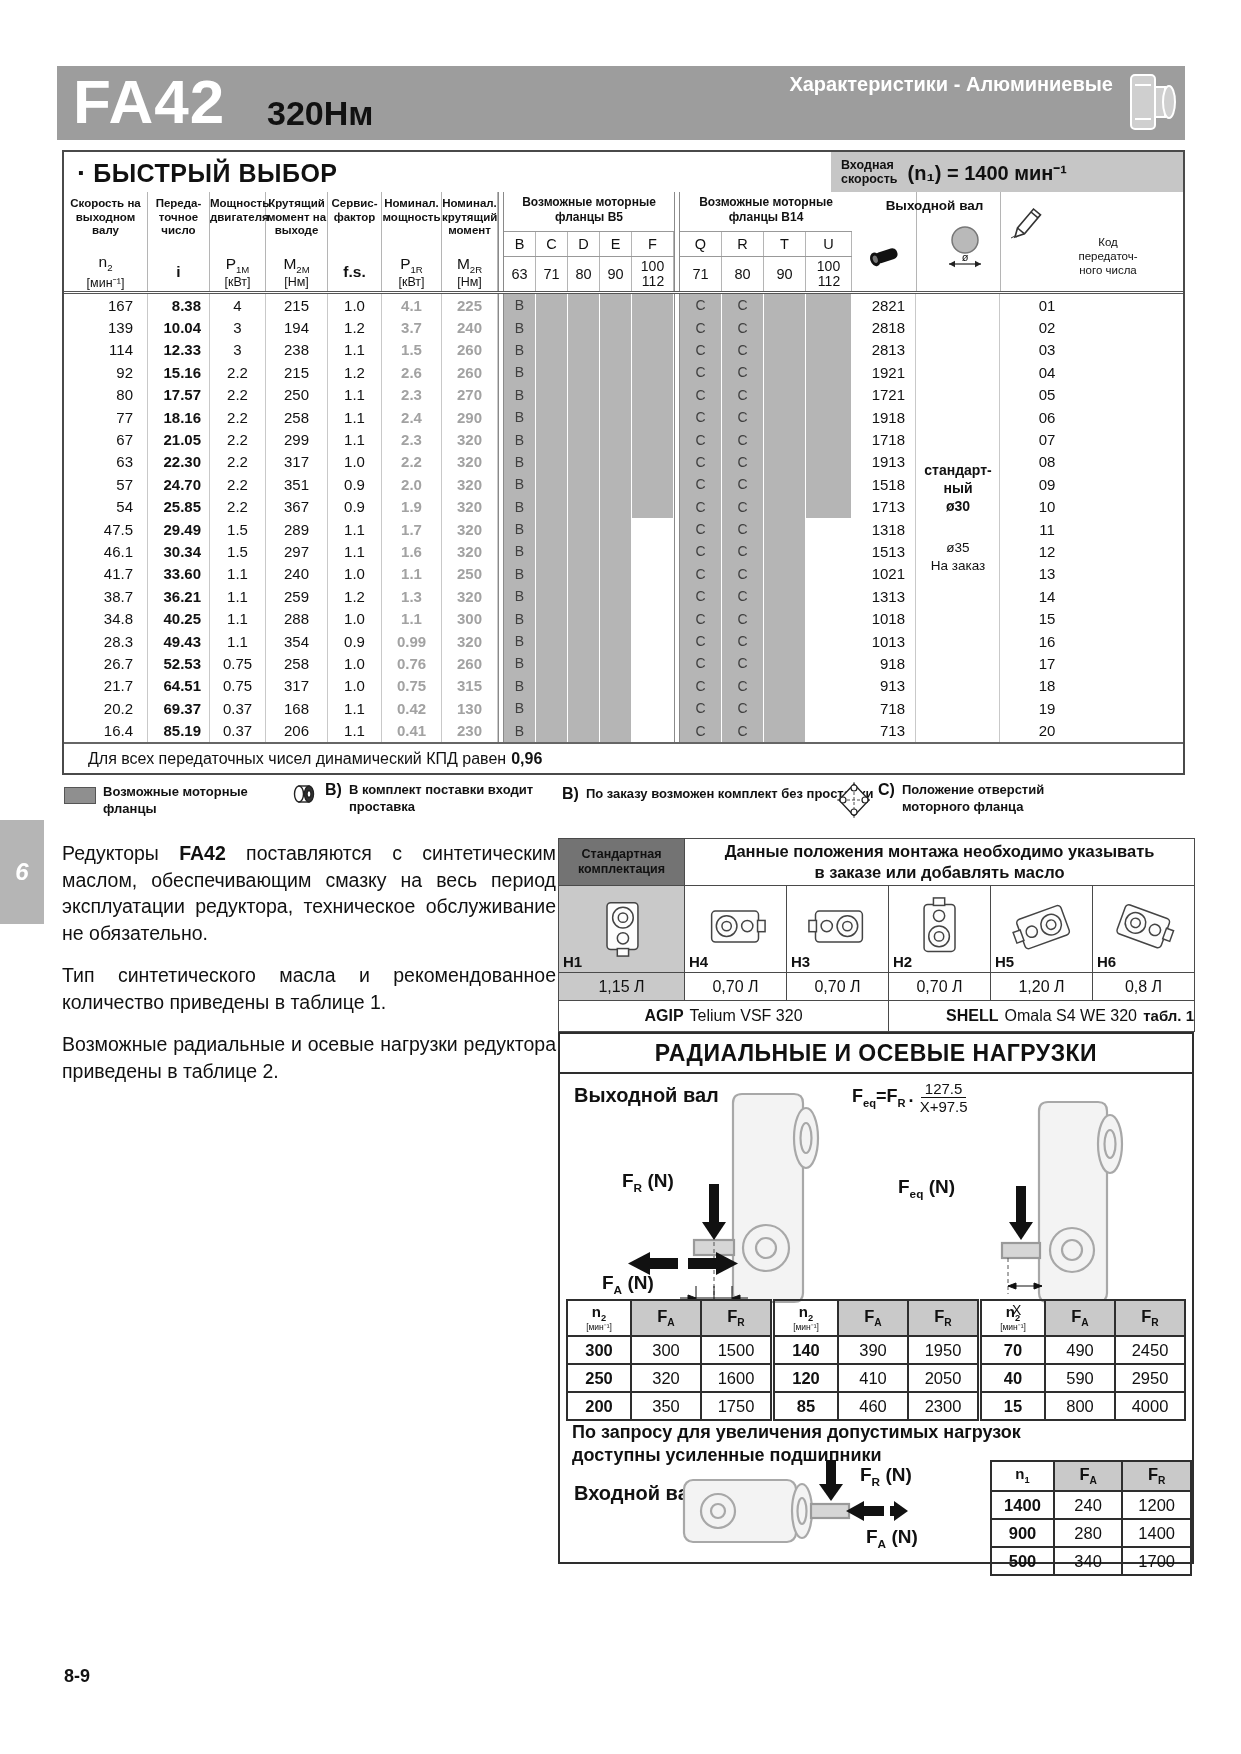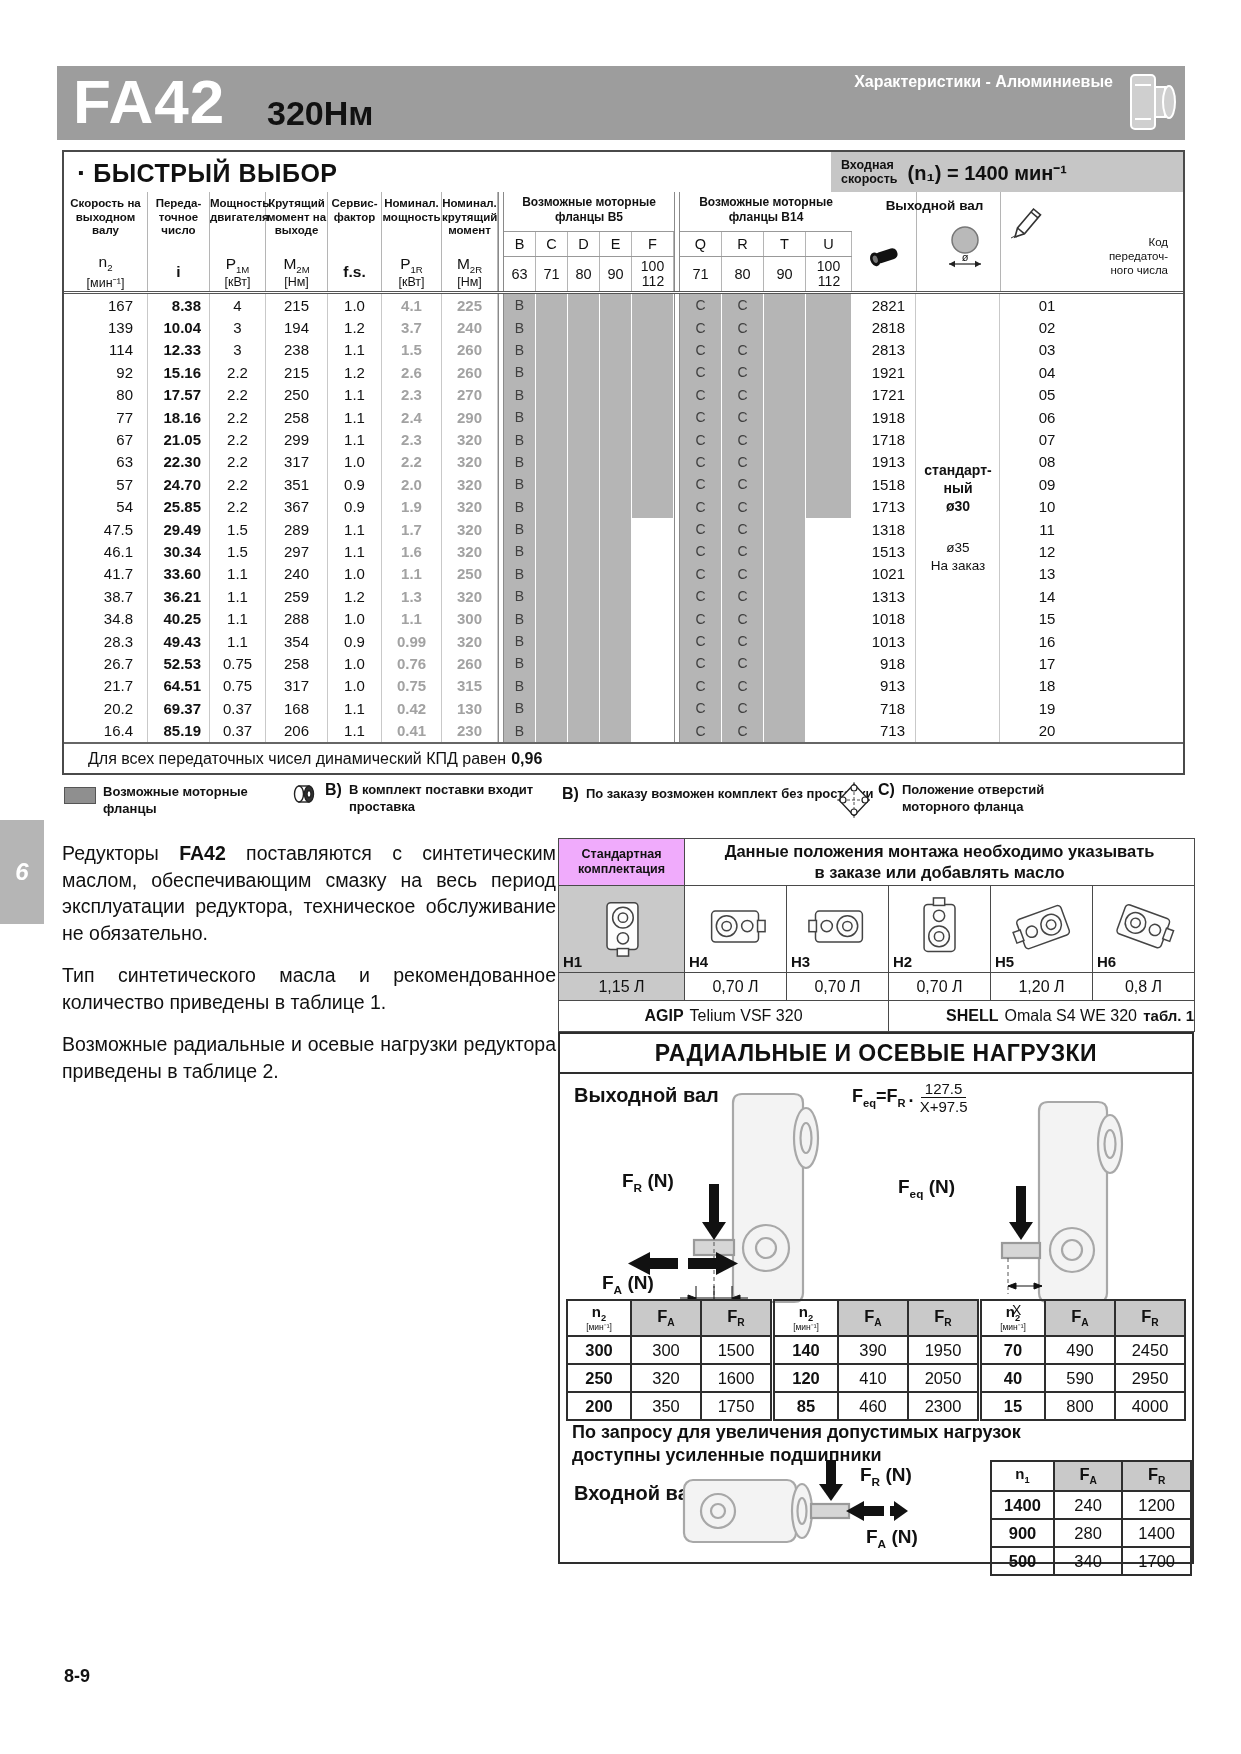--- a/index.html
+++ b/index.html
@@ -4,21 +4,21 @@
 <style>
   html,body{margin:0;padding:0;background:#fff;}
   body{font-family:"Liberation Sans",sans-serif;color:#111;}
   .page{position:relative;width:1241px;height:1754px;background:#fff;overflow:hidden;}
   sub{font-size:62%;}
   
   .banner{position:absolute;left:57px;top:66px;width:1128px;height:74px;background:#9d9d9d;}
   .model{position:absolute;left:16px;top:2px;font-size:62px;font-weight:bold;color:#fff;letter-spacing:1px;line-height:1.1;}
   .torque{position:absolute;left:210px;top:28px;font-size:34px;font-weight:bold;color:#111;}
   .banner-right{position:absolute;right:72px;top:7px;text-align:right;color:#fff;}
-  .sub1{font-size:16px;font-weight:bold;}
+  .sub1{font-size:20px;font-weight:bold;}
   .sub2{font-size:24px;font-weight:bold;margin-top:6px;}
   .banner-icon{position:absolute;right:8px;top:5px;}
   
   .quick{position:absolute;left:62px;top:150px;width:1123px;height:625px;border:2px solid #4a4a4a;box-sizing:border-box;}
   .q-title{position:absolute;left:14px;top:7px;font-size:25px;font-weight:bold;letter-spacing:.5px;}
   .q-bullet{font-size:16px;margin-right:9px;vertical-align:4px;}
   .speed-box{position:absolute;right:0;top:0;width:352px;height:40px;background:#c6c6c6;display:flex;align-items:center;padding-left:10px;box-sizing:border-box;}
   .sb-label{font-size:12.5px;font-weight:bold;white-space:pre-line;line-height:1.15;margin-right:10px;}
   .sb-value{font-size:20px;font-weight:bold;}
   .q-head{position:absolute;left:0;top:40px;width:100%;height:102px;display:flex;border-bottom:3px double #555;box-sizing:border-box;}
@@ -31,21 +31,21 @@
   .g-head{display:flex;flex-direction:column;box-sizing:border-box;}
   .g-label{height:36px;font-size:12px;font-weight:bold;text-align:center;white-space:pre-line;line-height:1.25;padding-top:3px;}
   .g-row{display:flex;border-top:1px solid #999;}
   .g-letters{height:24px;}
   .g-sizes{flex:1;}
   .gc{border-right:1px solid #b5b5b5;box-sizing:border-box;display:flex;align-items:center;justify-content:center;font-size:14.5px;}
   .gc2{font-size:14px;line-height:1.05;white-space:pre-line;text-align:right;}
   .right-head{width:331px;position:relative;flex:none;}
   .rh-line{position:absolute;top:0;bottom:0;width:0;border-left:1px solid #b5b5b5;}
   .rh-label{position:absolute;left:0;top:6px;width:165px;text-align:center;font-size:13.5px;font-weight:bold;white-space:nowrap;}
-  .rh-code-label{position:absolute;left:196px;top:44px;width:120px;font-size:11.5px;text-align:right;white-space:pre-line;line-height:1.2;}
+  .rh-code-label{position:absolute;left:196px;top:44px;width:120px;font-size:11.5px;text-align:center;white-space:pre-line;line-height:1.2;}
   .rh-shaft{position:absolute;left:14px;top:52px;}
   .rh-dia{position:absolute;left:92px;top:32px;}
   .rh-pencil{position:absolute;left:156px;top:8px;}
   .q-rows{position:absolute;left:0;top:142px;width:100%;height:448px;}
   .qrow{display:flex;height:22.4px;}
   .cc{box-sizing:border-box;border-right:1px solid #c9c9c9;height:100%;display:flex;align-items:center;justify-content:center;font-size:15px;flex:none;}
   .c-n2{width:84px;justify-content:flex-end;padding-right:14px;}
   .c-i{width:62px;font-weight:bold;justify-content:flex-end;padding-right:8px;}
   .c-p1m{width:56px;}.c-m2m{width:62px;}.c-fs{width:54px;}
   .c-p1r{width:60px;color:#a2a2a2;font-weight:bold;}
@@ -72,21 +72,21 @@
   .lg-i3{left:500px;top:4px;}
   .lg-i4{left:775px;top:0;}
   
   .tab6{position:absolute;left:0;top:820px;width:44px;height:104px;background:#b5b5b5;color:#fff;font-size:24px;font-weight:bold;font-style:italic;display:flex;align-items:center;justify-content:center;}
   
   .intro{position:absolute;left:62px;top:840px;width:494px;}
   .intro p{font-size:19.5px;line-height:1.36;text-align:justify;margin:0 0 16px 0;}
   
   .oil{position:absolute;left:558px;top:838px;width:636px;border-collapse:collapse;table-layout:fixed;}
   .oil td{border:1.6px solid #4a4a4a;padding:0;}
-  .o-std{background:#f0abfc;font-size:12.5px;font-weight:bold;text-align:center;white-space:pre-line;line-height:1.2;}
+  .o-std{background:#737373;font-size:12.5px;font-weight:bold;text-align:center;white-space:pre-line;line-height:1.2;}
   .o-note{font-size:16.5px;font-weight:bold;text-align:center;white-space:pre-line;line-height:1.3;}
   .o-img{height:86px;position:relative;background:#fff;vertical-align:middle;text-align:center;}
   .o-gray{background:#c9c9c9;}
   .o-pos{position:absolute;left:4px;bottom:2px;font-weight:bold;font-size:15px;}
   .o-vol{font-size:16px;text-align:center;height:27px;}
   .o-brand{font-size:16px;text-align:center;height:30px;}
   .o-brand b{margin-right:6px;}
   .caption1{position:absolute;left:558px;top:1007px;width:636px;text-align:right;font-weight:bold;font-size:15px;}
   
   .loads{position:absolute;left:558px;top:1032px;width:636px;height:532px;border:2.5px solid #2e2e2e;box-sizing:border-box;}

